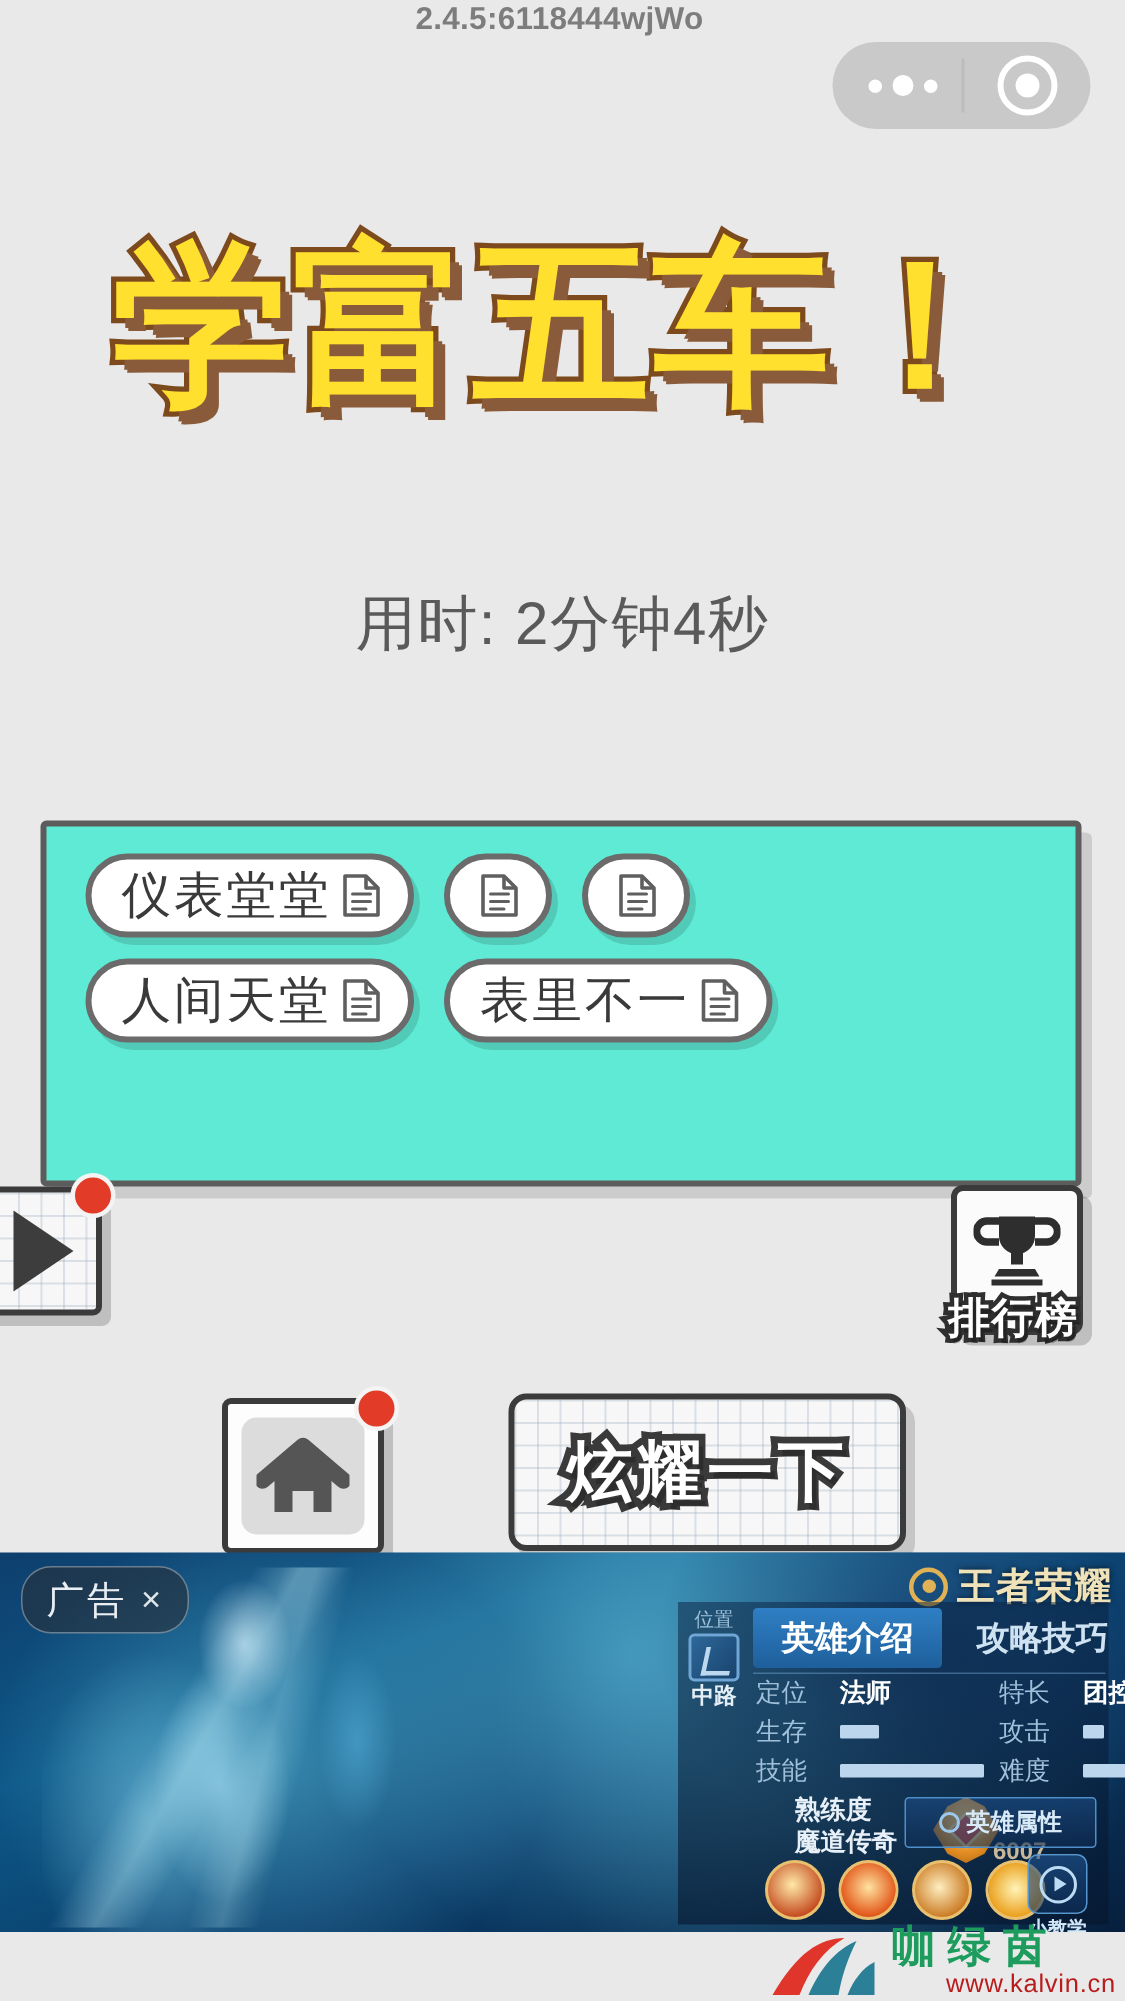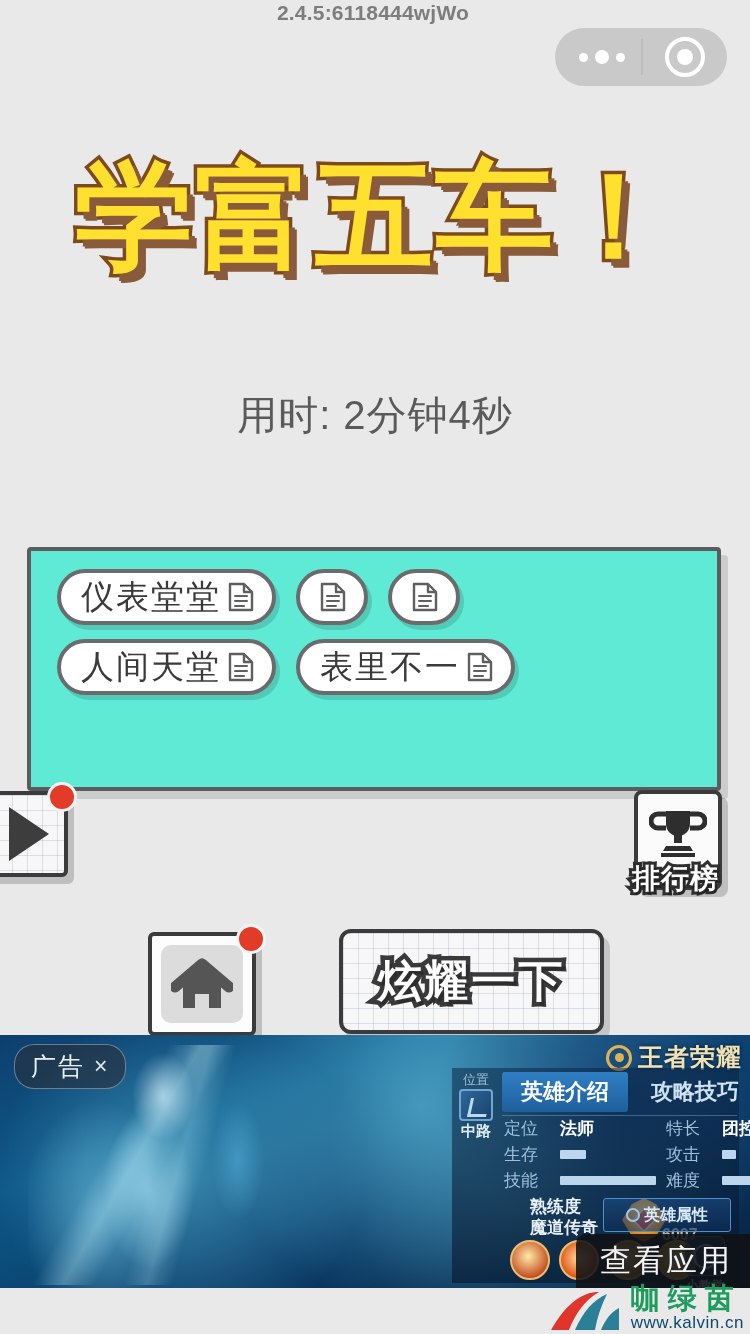--- a/index.html
+++ b/index.html
@@ -363,21 +363,21 @@
   .wm {
     position: absolute; right: 6px; bottom: 2px;
     display: flex; align-items: flex-end; gap: 8px;
   }
   .wm-logo { width: 74px; height: 42px; display:block; }
   .wm-text { display: flex; flex-direction: column; align-items: flex-start; }
   .wm-cn {
     font-size: 29px; font-weight: bold; color: #1d9c5e; letter-spacing: 8px;
     line-height: 30px;
   }
-  .wm-url { font-size: 17px; color: #0c4a6e; letter-spacing: 0.5px; line-height: 19px; }
+  .wm-url { font-size: 17px; color: #b91c1c; letter-spacing: 0.5px; line-height: 19px; margin-left: 36px; }
 </style>
 </head>
 <body>
 
 <div class="topbar">
   <div class="mp-version">2.4.5:6118444wjWo</div>
   <div class="mp-capsule">
     <div class="divider"></div>
     <div class="dots">
         <i></i>
@@ -558,23 +558,20 @@
 
     <div class="ad-tut">
       <div class="circ">
           <div class="ring"></div>
         </div>
       <div class="t">小教学</div>
     </div>
 
   </div>
 
-  <div class="ad-cta">
-    <span>查看应用</span>
-  </div>
 </div>
 
 <div class="footer">
   <div class="wm">
     <svg class="wm-logo" viewBox="0 0 74 42">
       <path d="M2 40 C18 12 34 2 50 2 C36 10 26 24 20 40 z" fill="#e0352b"></path>
       <path d="M26 40 C34 22 44 10 58 4 C52 16 48 28 46 40 z" fill="#2b7f96"></path>
       <path d="M52 40 C56 30 62 22 70 18 L70 40 z" fill="#2b7f96"></path>
     </svg>
     <div class="wm-text">

